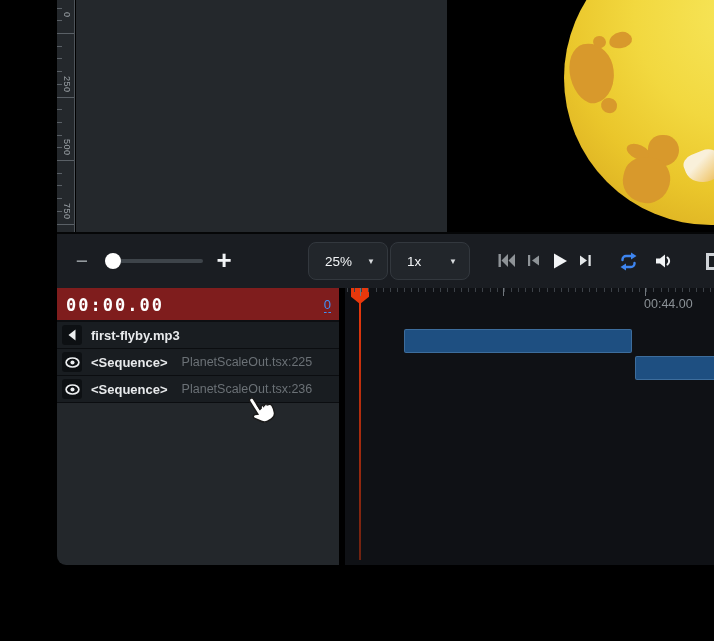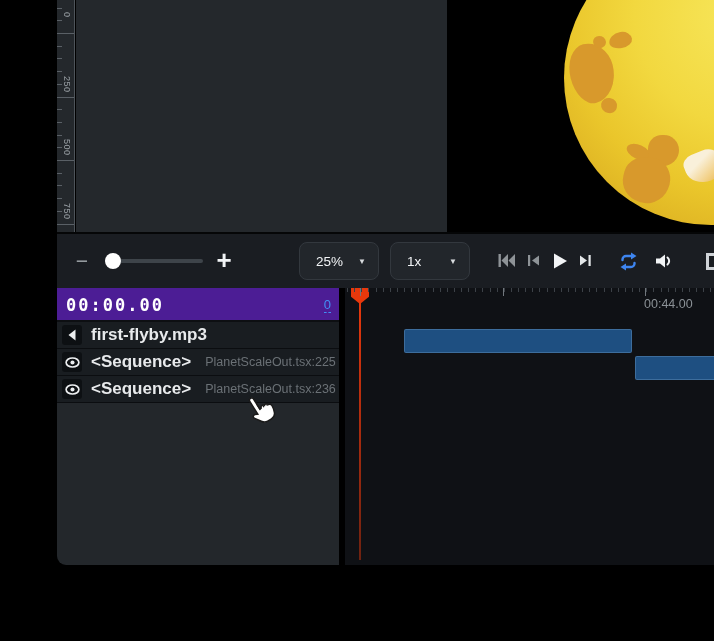--- a/index.html
+++ b/index.html
@@ -38,43 +38,43 @@
   
   #toolbar{position:absolute;left:57px;top:232px;width:657px;height:56px;background:#1a1d22;
            border-top:2px solid #050607;}
   .tb{position:absolute;}
   #zoom-out{left:14px;top:14px;width:22px;height:26px;color:#9aa0a5;font-size:21px;text-align:center;line-height:25px;}
   #slider-track{left:48px;top:25px;width:98px;height:4px;background:#3e444a;border-radius:2px;}
   #slider-thumb{left:48px;top:19px;width:16px;height:16px;border-radius:50%;background:#fff;}
   #zoom-in{left:154px;top:11px;width:26px;height:30px;color:#f2f4f6;font-size:26px;font-weight:bold;text-align:center;line-height:30px;}
   .dropdown{top:8px;width:80px;height:38px;background:#22262b;border:1px solid #33383e;border-radius:8px;
             display:flex;align-items:center;padding:0 12px 0 16px;font-size:13.5px;color:#f2f4f6;}
-  #scale-select{left:242px;}
+  #scale-select{left:251px;}
   #rate-select{left:333px;}
   .dd-caret{margin-left:auto;font-size:8px;color:#d8dbde;}
   .ticon{top:18px;width:18px;height:18px;}
   .ticon svg{display:block;}
   #loop-btn svg path{stroke:var(--accent,#3e85f0);}
   #loop-btn svg polygon{fill:var(--accent,#3e85f0);}
   #expand-btn{left:649px;top:19px;width:12px;height:17px;border:3px solid #cfd3d7;border-right:none;}
 
   
   #bottom{position:absolute;left:57px;top:288px;width:657px;height:277px;}
   #trackpanel{position:absolute;left:0;top:0;width:282px;height:277px;background:#23272b;
               border-bottom-left-radius:9px;overflow:hidden;}
-  #tc-header{position:relative;height:34px;background:#4c1d95;border-bottom:2px solid #0d0f12;}
+  #tc-header{position:relative;height:34px;background:#7f1d1d;border-bottom:2px solid #0d0f12;}
   #timecode{position:absolute;left:9px;top:7px;font-family:"DejaVu Sans Mono","Liberation Mono",monospace;
             font-weight:bold;font-size:17px;letter-spacing:2px;color:#fff;}
   #frame-link{position:absolute;right:8px;top:9px;font-size:13px;color:var(--link,#4290f5);
               border-bottom:1px dashed var(--link,#4290f5);cursor:pointer;}
   .track-row{position:relative;height:27px;background:#191d21;border-bottom:1px solid #0b0d10;
              display:flex;align-items:center;padding-left:5px;}
   .icon-box{width:20px;height:20px;background:#0d1013;border-radius:3px;display:flex;
             align-items:center;justify-content:center;margin-right:9px;flex:0 0 auto;}
-  .track-label{font-size:17px;font-weight:600;color:#e8eaec;white-space:pre;}
+  .track-label{font-size:13px;font-weight:600;color:#e8eaec;white-space:pre;}
   .track-src{font-size:12.5px;color:#6b7176;margin-left:14px;white-space:pre;}
 
   #timeline{position:absolute;left:288px;top:0;width:369px;height:277px;background:#0f1115;overflow:hidden;}
   .ttick{position:absolute;top:0;width:1px;height:4px;background:#3c4147;}
   .ttick-major{position:absolute;top:0;width:1px;height:8px;background:#70767c;}
   #time-label{position:absolute;left:299px;top:9px;font-size:12.5px;color:#8b9196;}
   .clip-bar{position:absolute;height:24px;background:var(--bar,#1e4f81);
             border:1px solid rgba(120,165,205,.35);border-radius:2px;}
   #bar-0{left:59px;top:41px;width:228px;}
   #bar-1{left:290px;top:68px;width:95px;}

